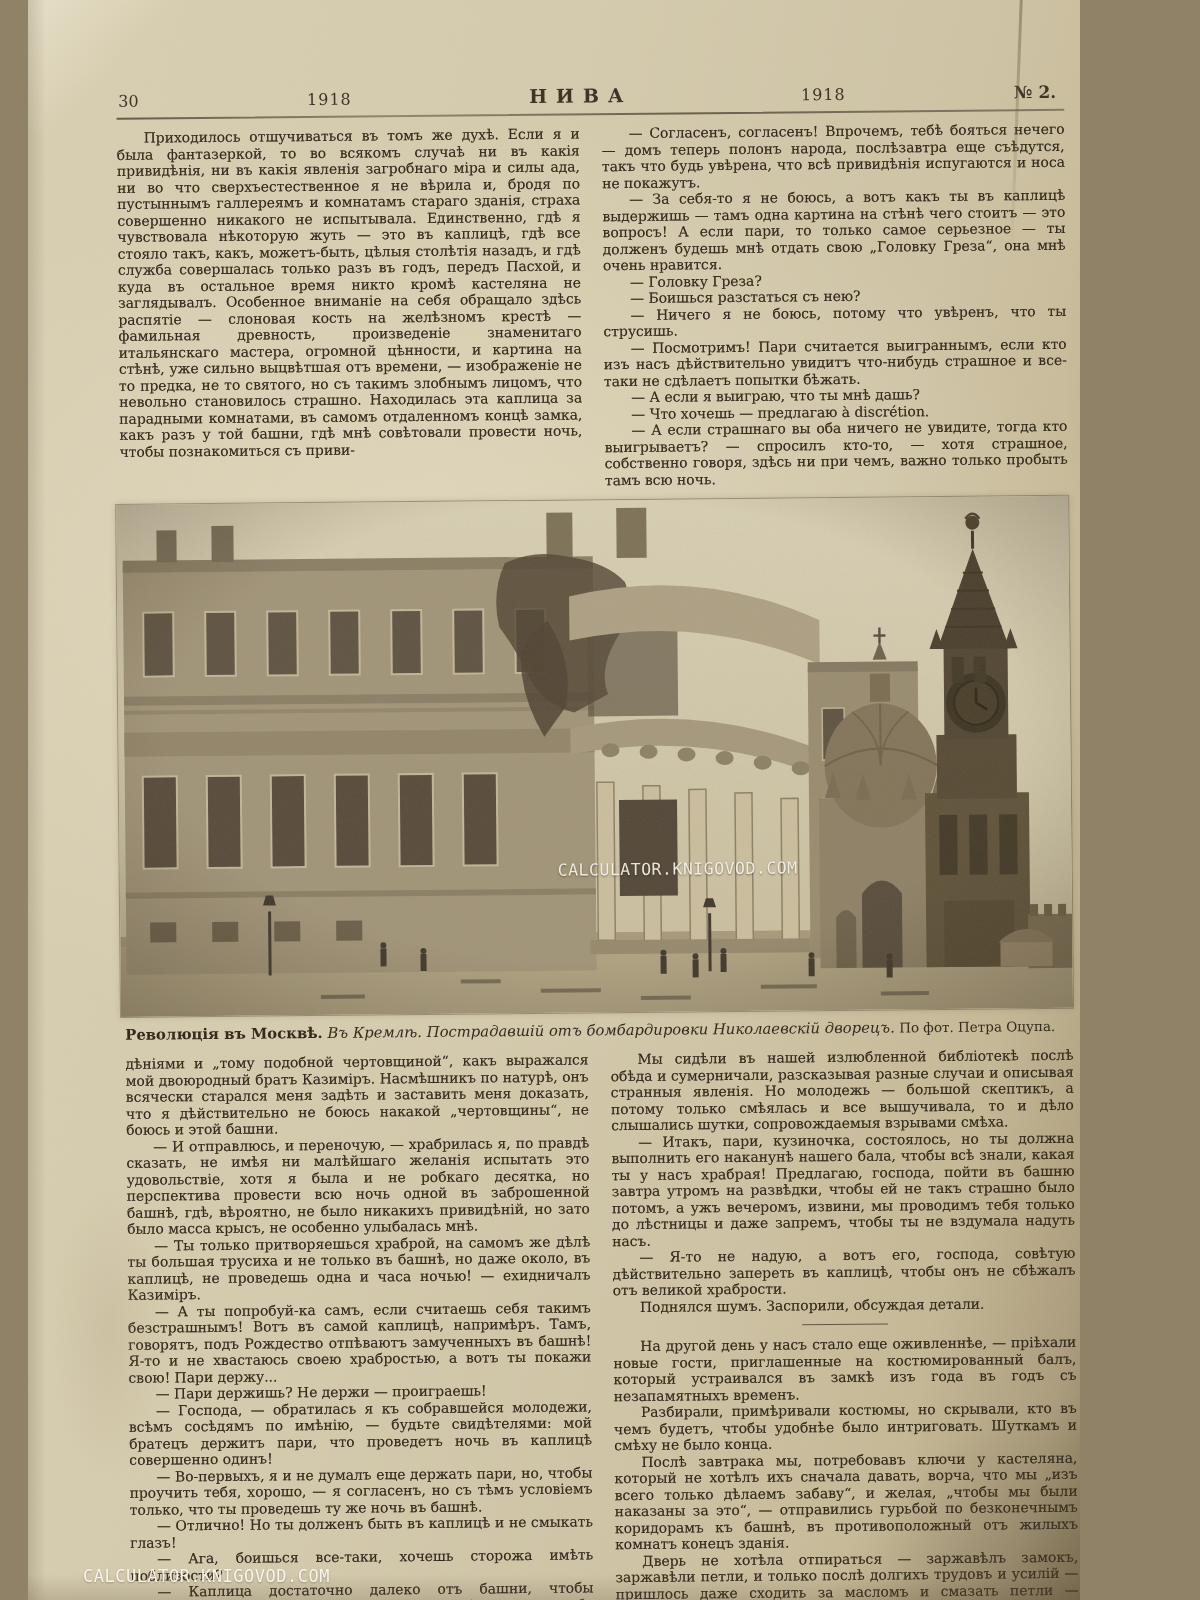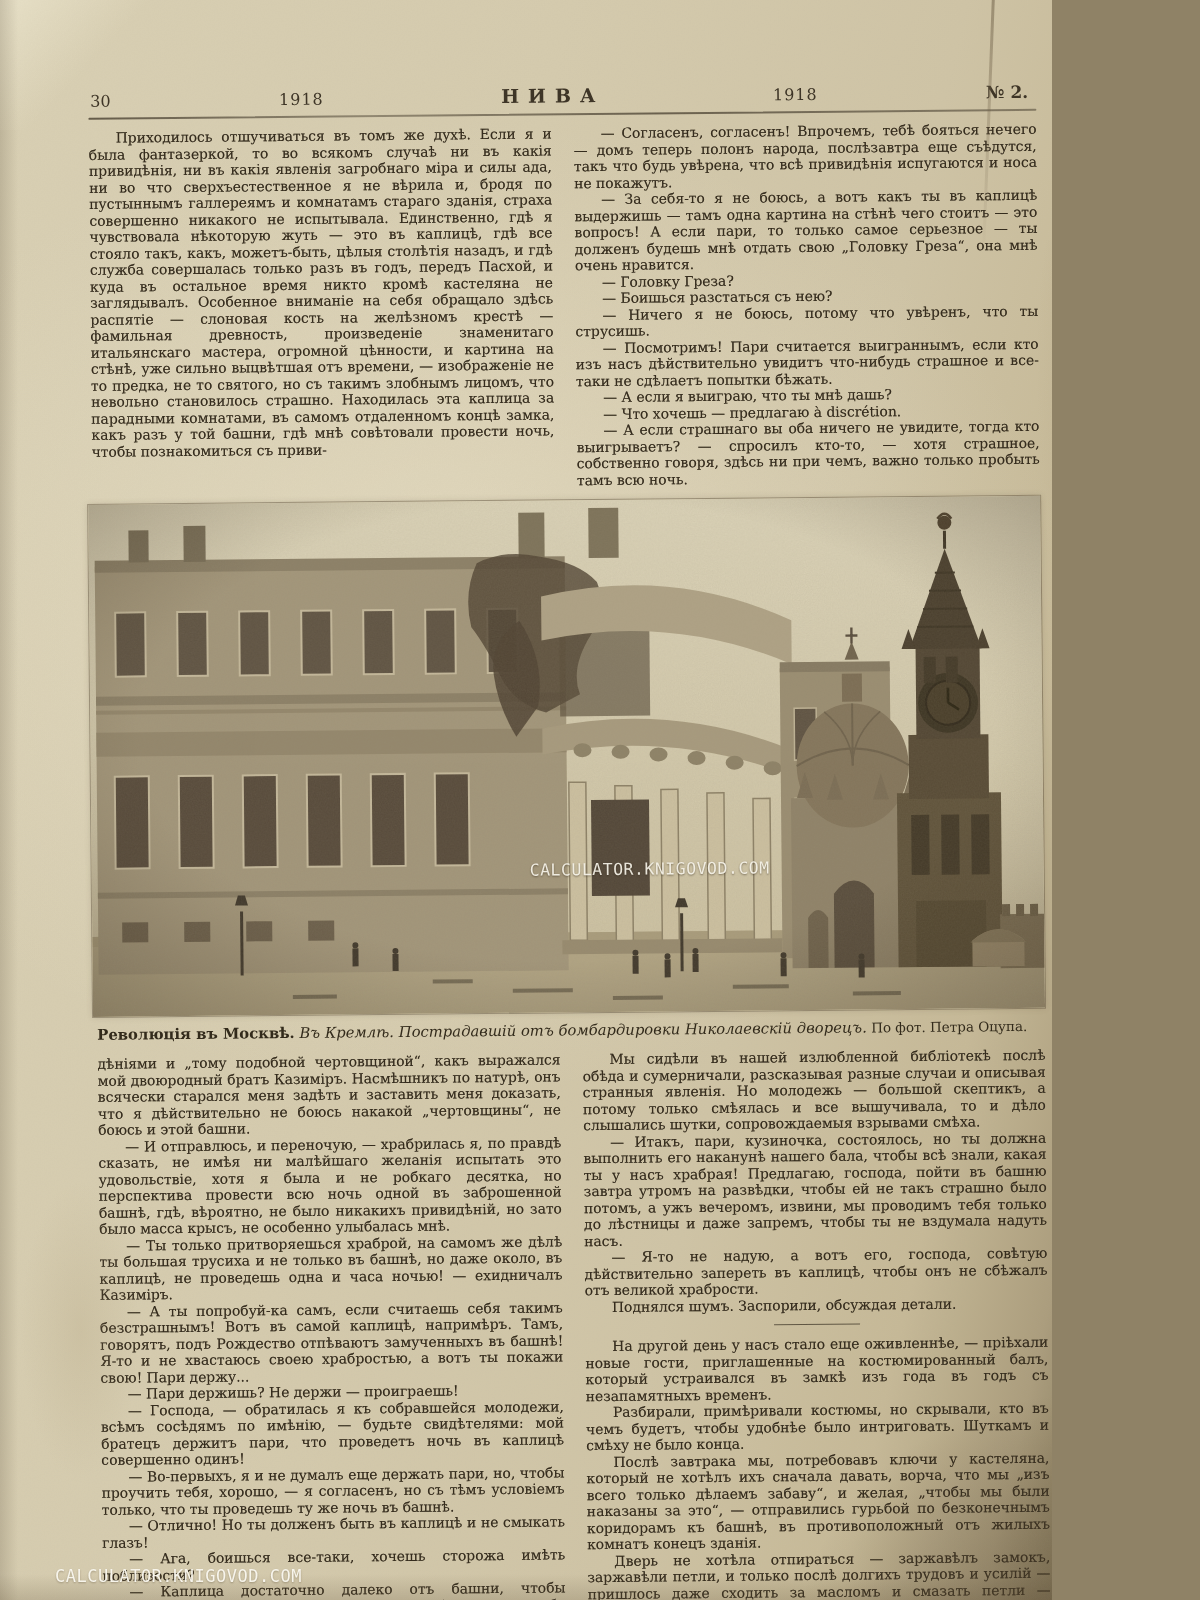--- a/index.html
+++ b/index.html
@@ -3,20 +3,21 @@
 <meta charset="utf-8">
 <style>
   html,body{margin:0;padding:0;background:#8f8266;}
   .scan{
     position:relative;width:1052px;height:1600px;overflow:hidden;
     background:
       radial-gradient(ellipse 900px 700px at 42% 38%, rgba(236,228,204,.55), rgba(236,228,204,0) 70%),
       linear-gradient(103deg,#d9d0b4 0%,#d5cbae 40%,#cfc4a6 68%,#c6b997 85%,#ab9d7d 95%,#8e8162 100%);
     font-family:"DejaVu Serif","Liberation Serif",serif;
     color:#2e2617;
+    margin-left:28px;
   }
   .tilt{position:absolute;left:0;top:0;width:1200px;height:1600px;
     transform:rotate(-0.55deg);transform-origin:600px 800px;}
   .content{position:absolute;left:95px;top:84px;width:948px;}
 
   
   .hdr{display:flex;justify-content:space-between;align-items:baseline;
        padding:0 8px 0 2px;color:#3a3123;}
   .hdr .pageno{font-size:16px;}
   .hdr .year{font-size:16px;letter-spacing:1px;}

